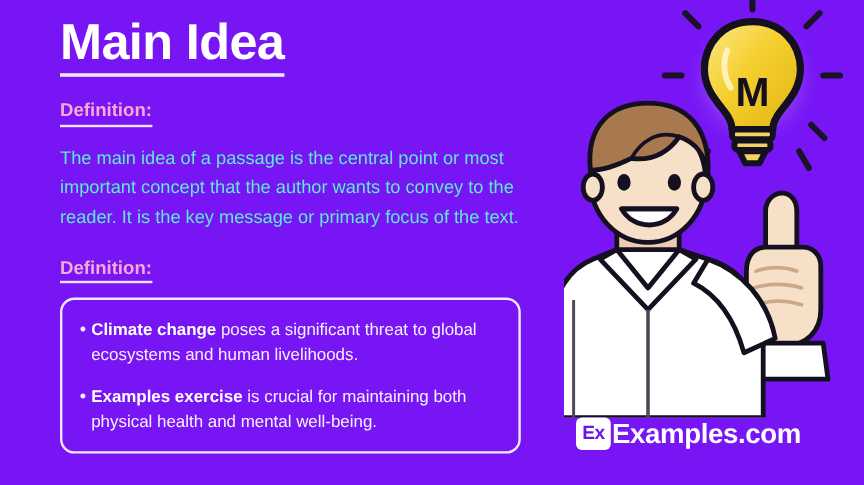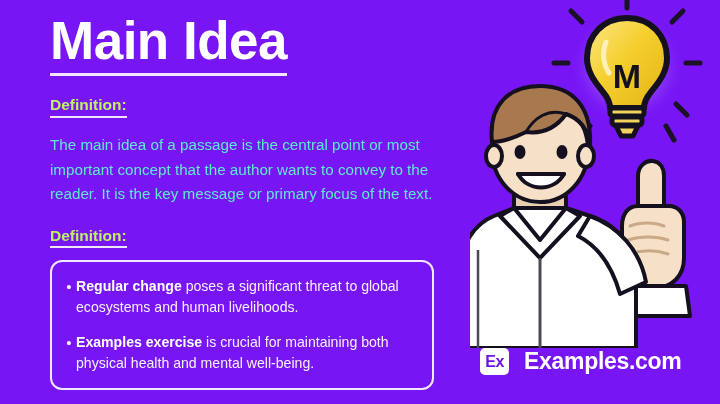--- a/index.html
+++ b/index.html
@@ -27,35 +27,35 @@
 
   
   .content {
     position: absolute;
     left: 50px;
     top: 12px;
     width: 400px;
   }
 
   .title {
-    font-size: 53px;
+    font-size: 42px;
     font-weight: bold;
     color: #ffffff;
     letter-spacing: -0.5px;
     line-height: 1.1;
     display: inline-block;
     border-bottom: 3px solid #f2e6ff;
     padding-bottom: 3px;
   }
 
   .section-label {
     display: inline-block;
     font-size: 15.5px;
     font-weight: bold;
-    color: #bef264;
+    color: #f9a8d4;
     border-bottom: 2px solid #f0e4ff;
     padding-bottom: 1px;
     line-height: 1.2;
   }
 
   .label-row-def { margin-top: 20px; }
   .label-row-sent { margin-top: 20px; }
 
   .definition-text {
     margin-top: 15px;
@@ -96,21 +96,21 @@
   .bullet-text { flex: 1 1 auto; }
   .bullet-text b { font-weight: bold; color: #ffffff; }
 
   
   .logo {
     position: absolute;
     left: 480px;
     top: 348px;
     display: flex;
     align-items: center;
-    gap: 15px;
+    gap: 1px;
   }
 
   .logo-mark {
     width: 29px;
     height: 27px;
     background: #ffffff;
     border-radius: 5px;
     display: flex;
     align-items: center;
     justify-content: center;
@@ -155,21 +155,21 @@
     <div class="definition-text">The main idea of a passage is the central point or most important concept that the author wants to convey to the reader.  It is the key message or primary focus of the text.</div>
 
     <div class="label-row-sent">
       <span class="section-label">Definition:</span>
     </div>
 
     <div class="sentences-box">
 
       <div class="bullet-item">
         <span class="bullet-dot">•</span>
-        <span class="bullet-text"><b>Regular change</b><span> poses a significant threat to global ecosystems and human livelihoods.</span></span>
+        <span class="bullet-text"><b>Climate change</b><span> poses a significant threat to global ecosystems and human livelihoods.</span></span>
       </div>
 
       <div class="bullet-item">
         <span class="bullet-dot">•</span>
         <span class="bullet-text"><b>Examples exercise</b><span> is crucial for maintaining both physical health and mental well-being.</span></span>
       </div>
 
     </div>
   </div>
 

